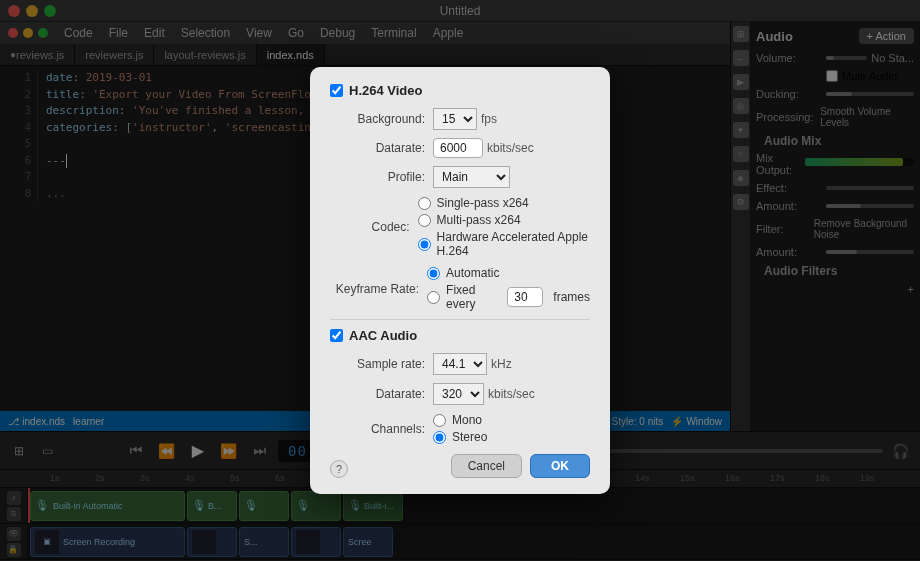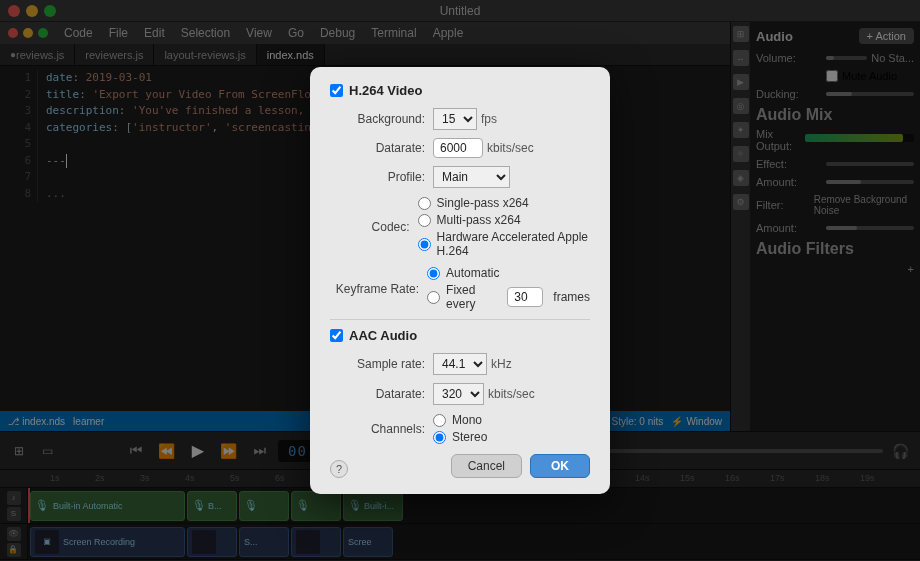--- a/index.html
+++ b/index.html
@@ -126,21 +126,21 @@
       border-radius: 2px;
       position: relative;
     }
     .panel-slider-fill {
       height: 100%;
       background: #888;
       border-radius: 2px;
     }
     .panel-text { color: #aaa; font-size: 11px; margin-left: 4px; }
     .panel-checkbox { width: 12px; height: 12px; margin-right: 4px; }
-    .panel-section { color: #aaa; font-size: 16px; margin: 6px 0 4px; font-weight: 600; }
+    .panel-section { color: #aaa; font-size: 12px; margin: 6px 8px 4px; font-weight: 600; }
     .mix-output-bar {
       width: 100%;
       height: 8px;
       background: #111;
       border-radius: 2px;
       margin-bottom: 4px;
     }
     .mix-output-fill {
       height: 100%;
       width: 90%;
@@ -556,20 +556,24 @@
         <span>Mute Audio</span>
       </div>
 
       <div class="panel-row">
         <span class="panel-label">Ducking:</span>
         <div class="panel-slider">
             <div class="panel-slider-fill" style="width:30%;"></div>
           </div>
       </div>
 
+      <div class="panel-row">
+        <span class="panel-label">Processing:</span>
+        <span style="color:#aaa;font-size:10px;">Smooth Volume Levels</span>
+      </div>
 
       <div class="panel-section">Audio Mix</div>
 
       <div class="panel-row">
         <span class="panel-label">Mix Output:</span>
         <div class="mix-output-bar">
           <div class="mix-output-fill"></div>
         </div>
       </div>
 

